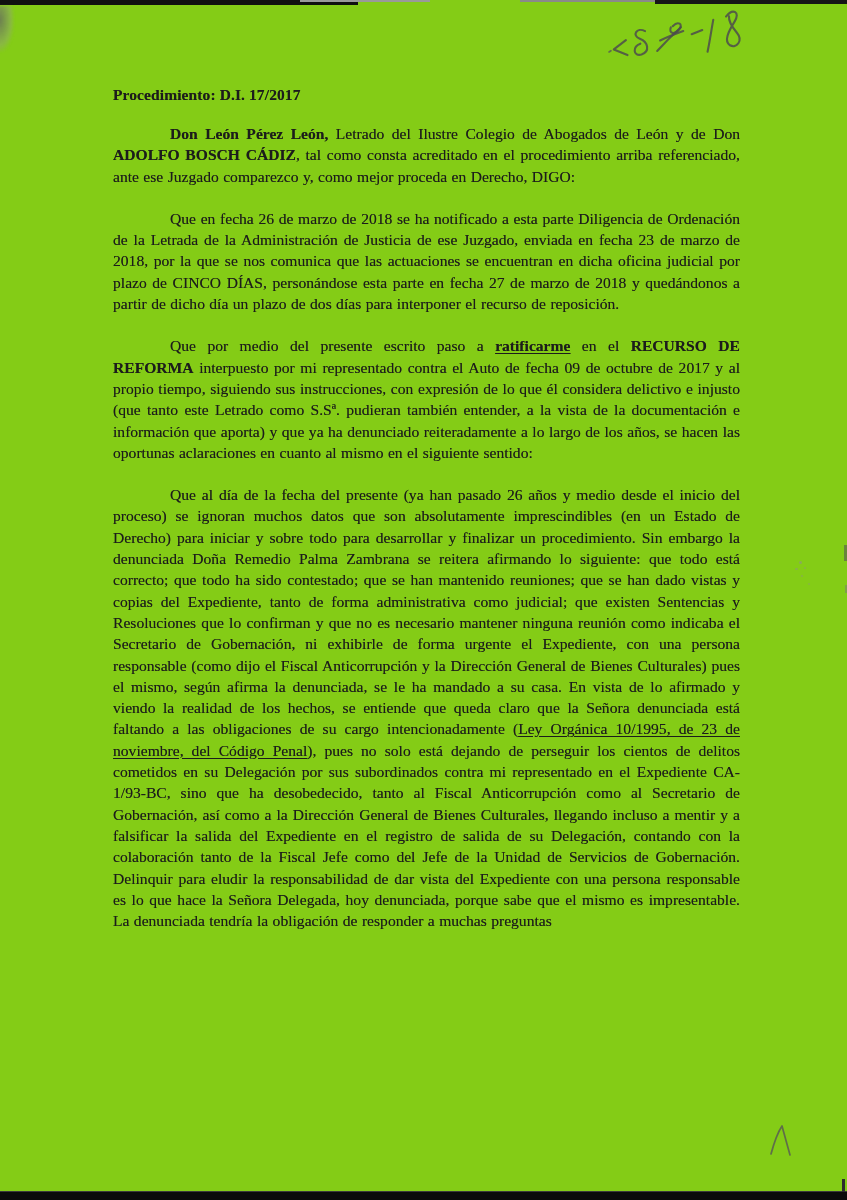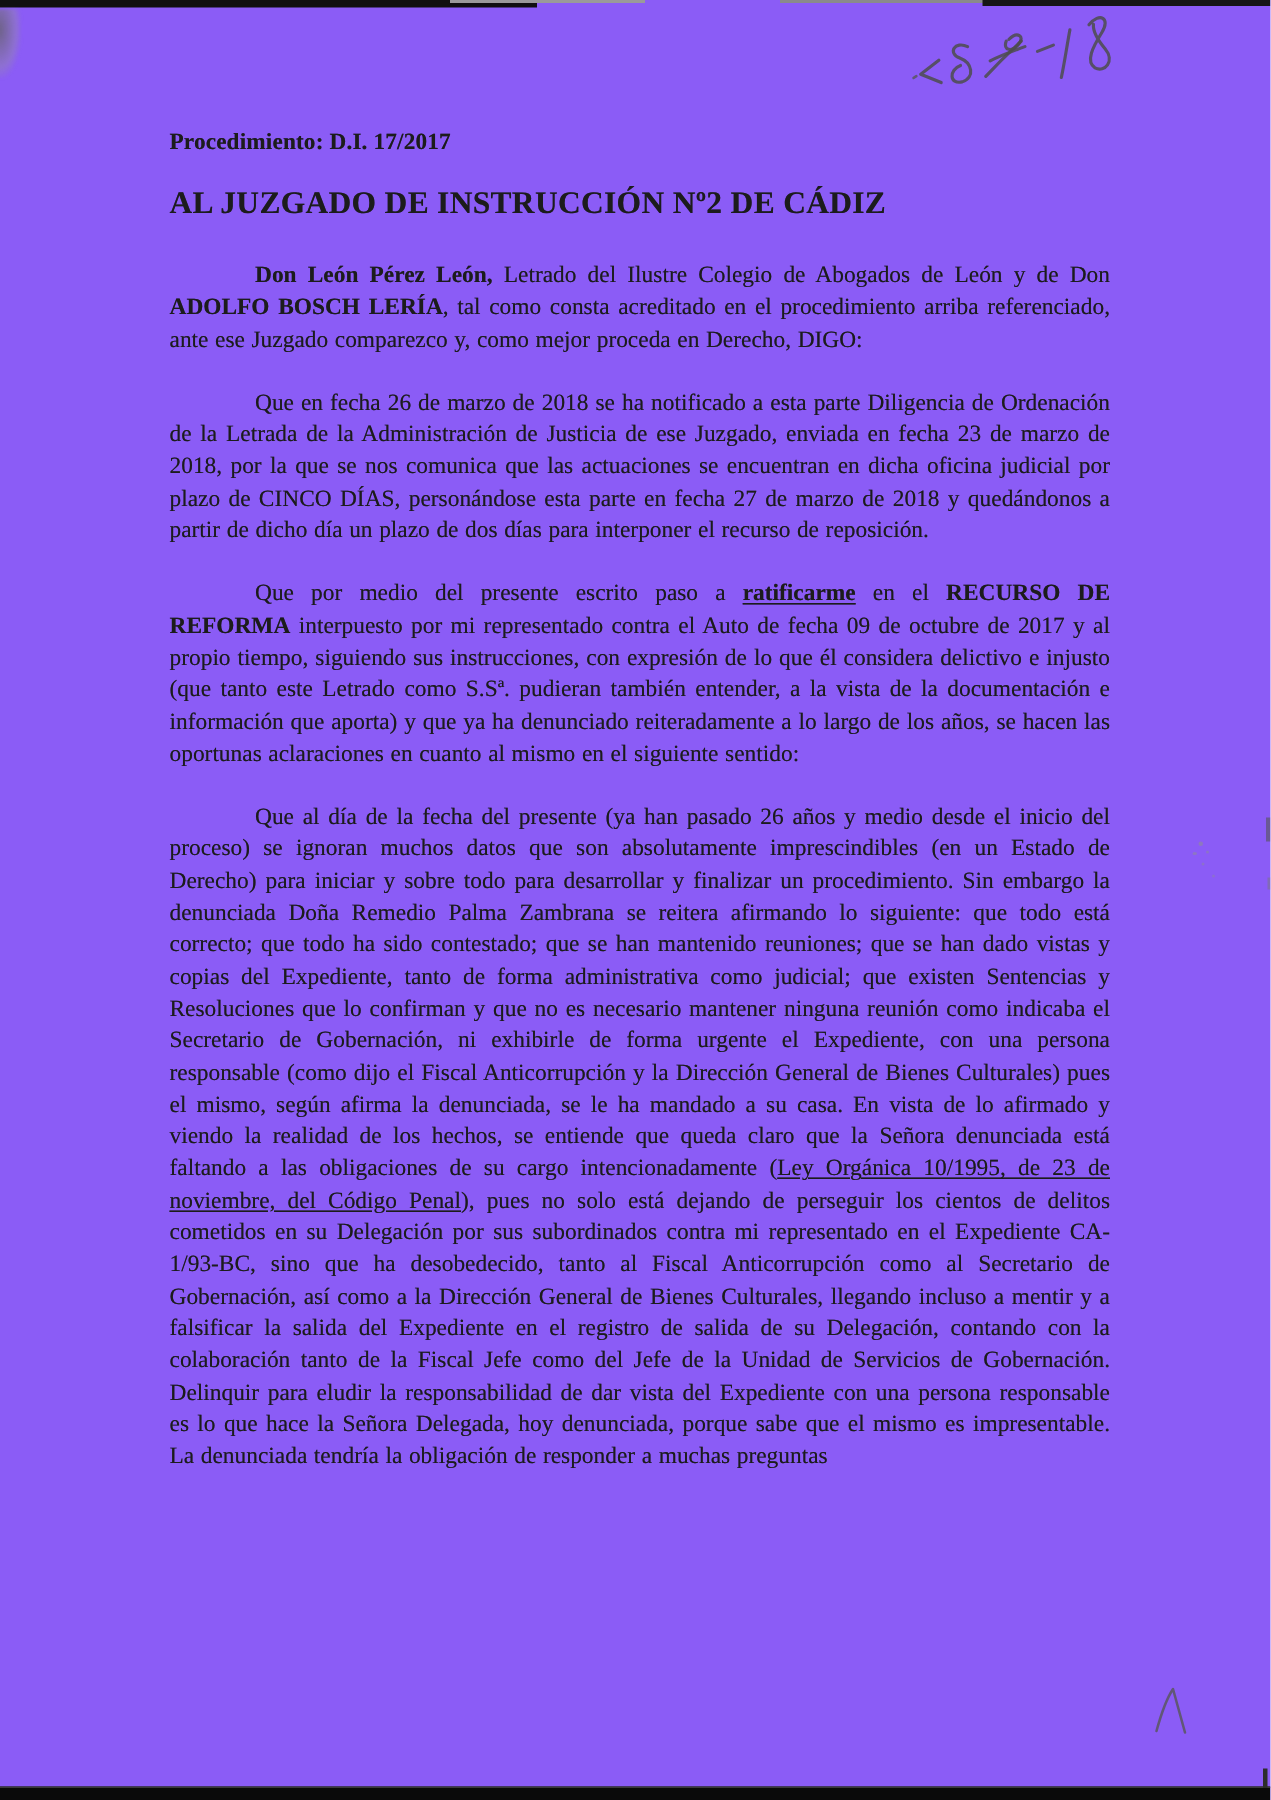--- a/index.html
+++ b/index.html
@@ -4,21 +4,21 @@
 <style>
   html, body {
     margin: 0;
     padding: 0;
     background: #ffffff;
   }
   .page {
     position: relative;
     width: 847px;
     height: 1200px;
-    background: #8b5cf6;
+    background: #84cc16;
     overflow: hidden;
     font-family: "Liberation Serif", serif;
     color: #1c1c1c;
   }
   
   .edge-top-a { position:absolute; left:0; top:0; width:358px; height:5px; background:#101010; }
   .edge-top-b { position:absolute; left:300px; top:0; width:130px; height:2px; background:#9a9a9a; }
   .edge-top-c { position:absolute; left:520px; top:0; width:150px; height:2px; background:#8a8a8a; }
   .edge-top-d { position:absolute; left:655px; top:0; width:192px; height:4px; background:#161616; }
   .corner-smudge {
@@ -122,22 +122,21 @@
   </div>
 
   <div class="hand-caret" title="Λ">
     <svg viewBox="0 0 32 36" xmlns="http://www.w3.org/2000/svg">
       <path class="hand-stroke-thin" d="M5,32 C8,21 12,10 16,4 L24,33"></path>
     </svg>
   </div>
 
   <div class="content">
     <p class="procedure">Procedimiento: D.I. 17/2017</p>
-    <h1 class="doc-title">AL JUZGADO DE INSTRUCCIÓN Nº2 DE CÁDIZ</h1>
     <div class="body-text">
-        <p class="para"><span class="b">Don León Pérez León,</span><span> Letrado del Ilustre Colegio de Abogados de León y de Don </span><span class="b">ADOLFO BOSCH LERÍA</span><span>, tal como consta acreditado en el procedimiento arriba referenciado, ante ese Juzgado comparezco y, como mejor proceda en Derecho, DIGO:</span></p>
+        <p class="para"><span class="b">Don León Pérez León,</span><span> Letrado del Ilustre Colegio de Abogados de León y de Don </span><span class="b">ADOLFO BOSCH CÁDIZ</span><span>, tal como consta acreditado en el procedimiento arriba referenciado, ante ese Juzgado comparezco y, como mejor proceda en Derecho, DIGO:</span></p>
         <p class="para"><span>Que en fecha 26 de marzo de 2018 se ha notificado a esta parte Diligencia de Ordenación de la Letrada de la Administración de Justicia de ese Juzgado, enviada en fecha 23 de marzo de 2018, por la que se nos comunica que las actuaciones se encuentran en dicha oficina judicial por plazo de CINCO DÍAS, personándose esta parte en fecha 27 de marzo de 2018 y quedándonos a partir de dicho día un plazo de dos días para interponer el recurso de reposición.</span></p>
         <p class="para"><span>Que por medio del presente escrito paso a </span><span class="b u">ratificarme</span><span> en el </span><span class="b">RECURSO DE REFORMA</span><span> interpuesto por mi representado contra el Auto de fecha 09 de octubre de 2017 y al propio tiempo, siguiendo sus instrucciones, con expresión de lo que él considera delictivo e injusto (que tanto este Letrado como S.Sª. pudieran también entender, a la vista de la documentación e información que aporta) y que ya ha denunciado reiteradamente a lo largo de los años, se hacen las oportunas aclaraciones en cuanto al mismo en el siguiente sentido:</span></p>
         <p class="para"><span>Que al día de la fecha del presente (ya han pasado 26 años y medio desde el inicio del proceso) se ignoran muchos datos que son absolutamente imprescindibles (en un Estado de Derecho) para iniciar y sobre todo para desarrollar y finalizar un procedimiento. Sin embargo la denunciada Doña Remedio Palma Zambrana se reitera afirmando lo siguiente: que todo está correcto; que todo ha sido contestado; que se han mantenido reuniones; que se han dado vistas y copias del Expediente, tanto de forma administrativa como judicial; que existen Sentencias y Resoluciones que lo confirman y que no es necesario mantener ninguna reunión como indicaba el Secretario de Gobernación, ni exhibirle de forma urgente el Expediente, con una persona responsable (como dijo el Fiscal Anticorrupción y la Dirección General de Bienes Culturales) pues el mismo, según afirma la denunciada, se le ha mandado a su casa. En vista de lo afirmado y viendo la realidad de los hechos, se entiende que queda claro que la Señora denunciada está faltando a las obligaciones de su cargo intencionadamente (</span><span class="u">Ley Orgánica 10/1995, de 23 de noviembre, del Código Penal</span><span>), pues no solo está dejando de perseguir los cientos de delitos cometidos en su Delegación por sus subordinados contra mi representado en el Expediente CA-1/93-BC, sino que ha desobedecido, tanto al Fiscal Anticorrupción como al Secretario de Gobernación, así como a la Dirección General de Bienes Culturales, llegando incluso a mentir y a falsificar la salida del Expediente en el registro de salida de su Delegación, contando con la colaboración tanto de la Fiscal Jefe como del Jefe de la Unidad de Servicios de Gobernación. Delinquir para eludir la responsabilidad de dar vista del Expediente con una persona responsable es lo que hace la Señora Delegada, hoy denunciada, porque sabe que el mismo es impresentable. La denunciada tendría la obligación de responder a muchas preguntas</span></p>
       </div>
   </div>
 
 </div>
 
 </body></html>

